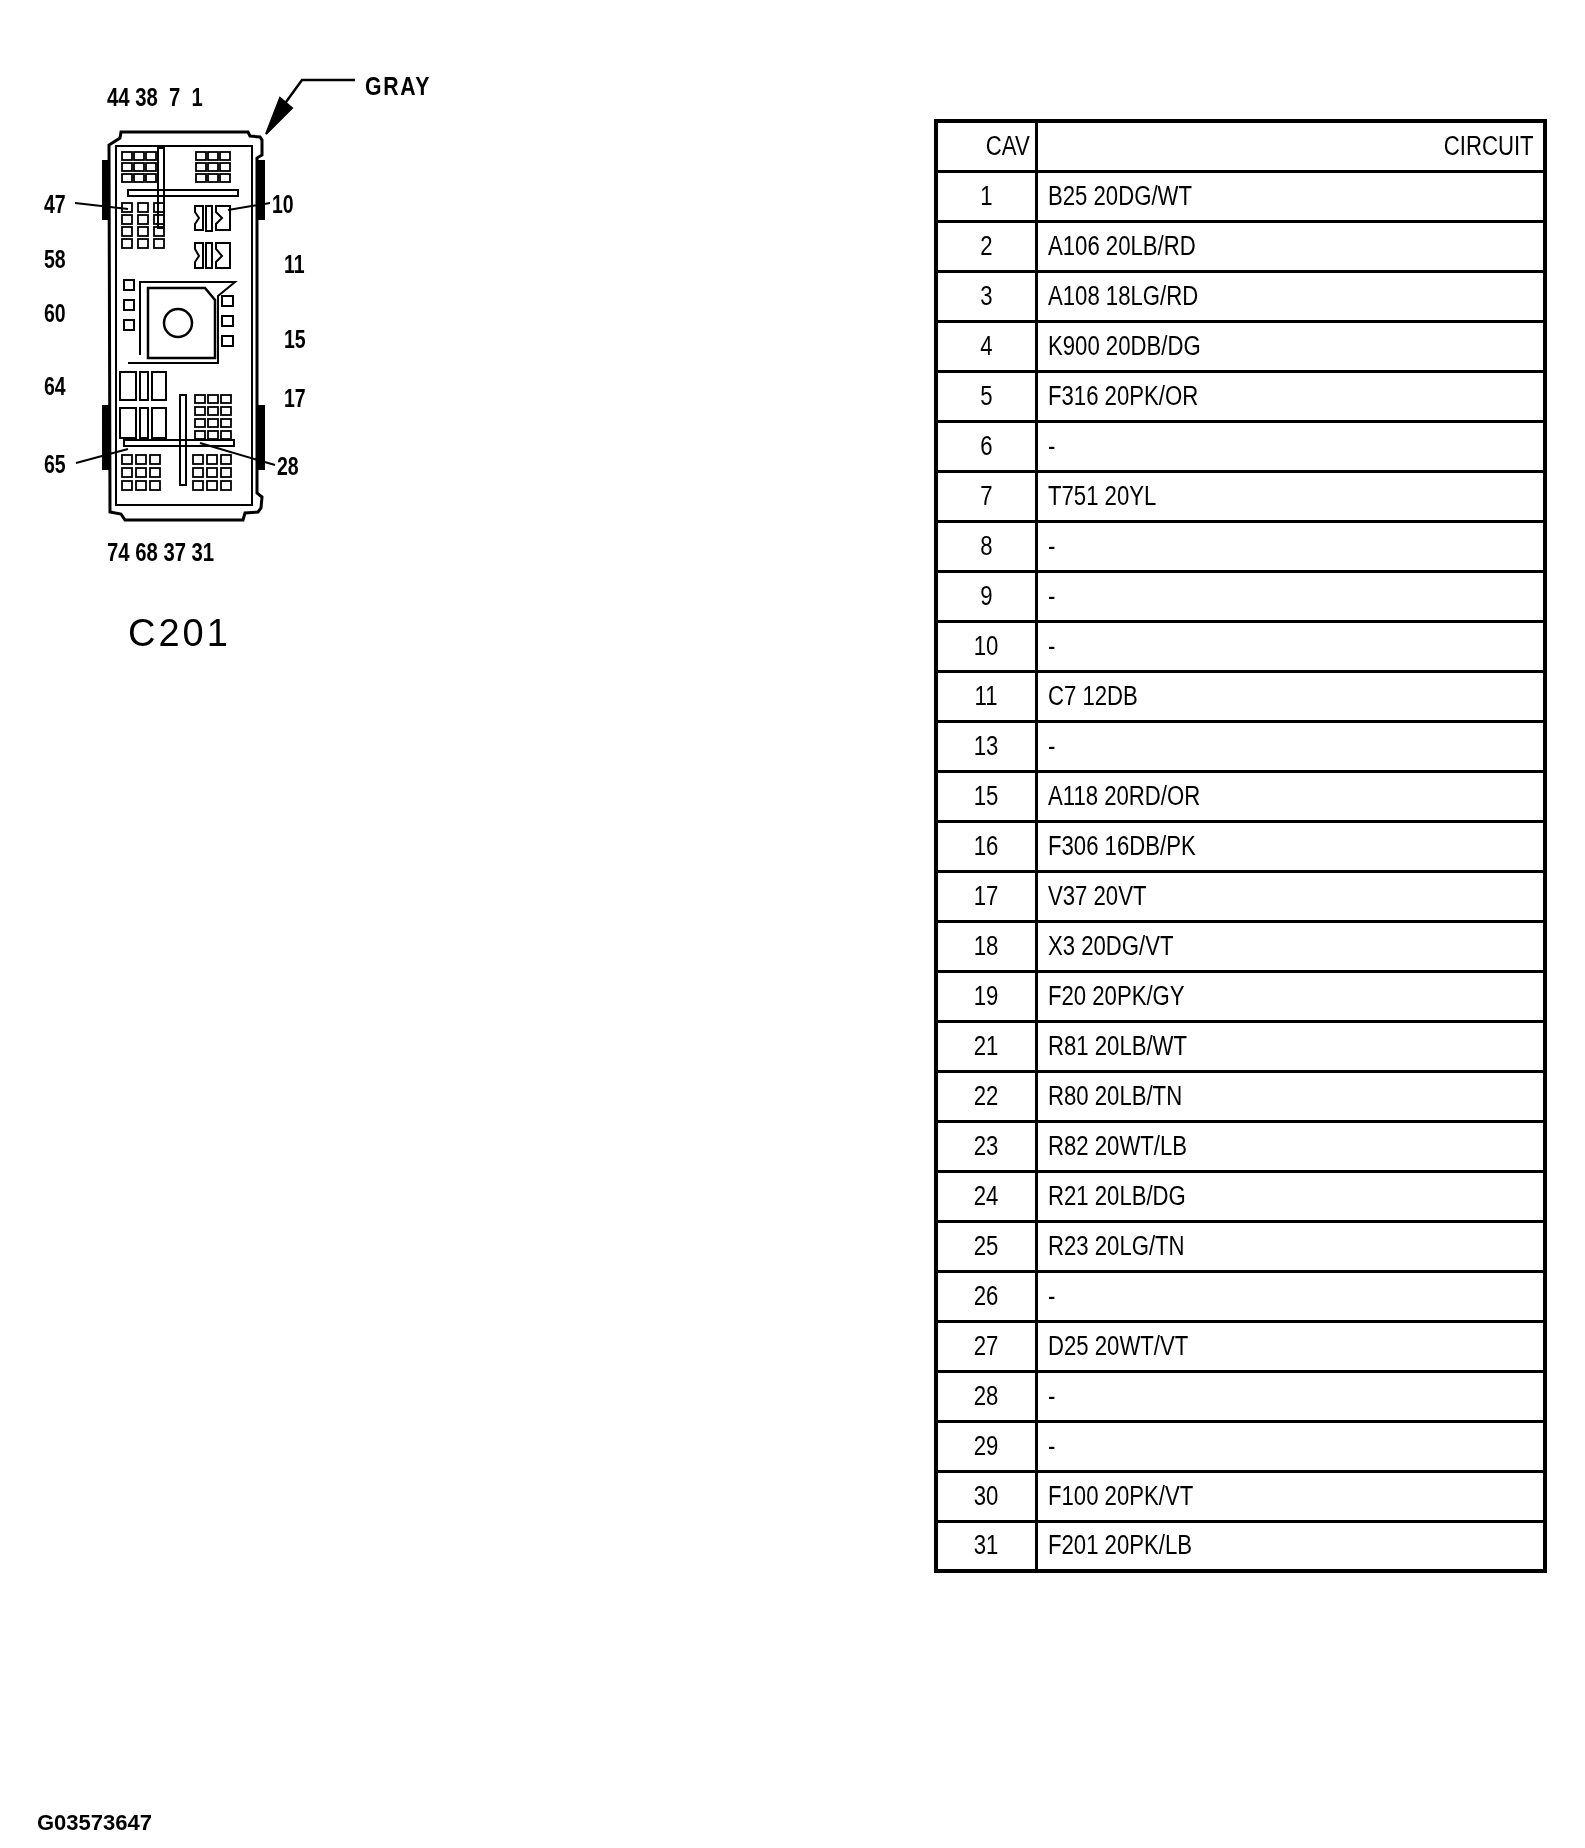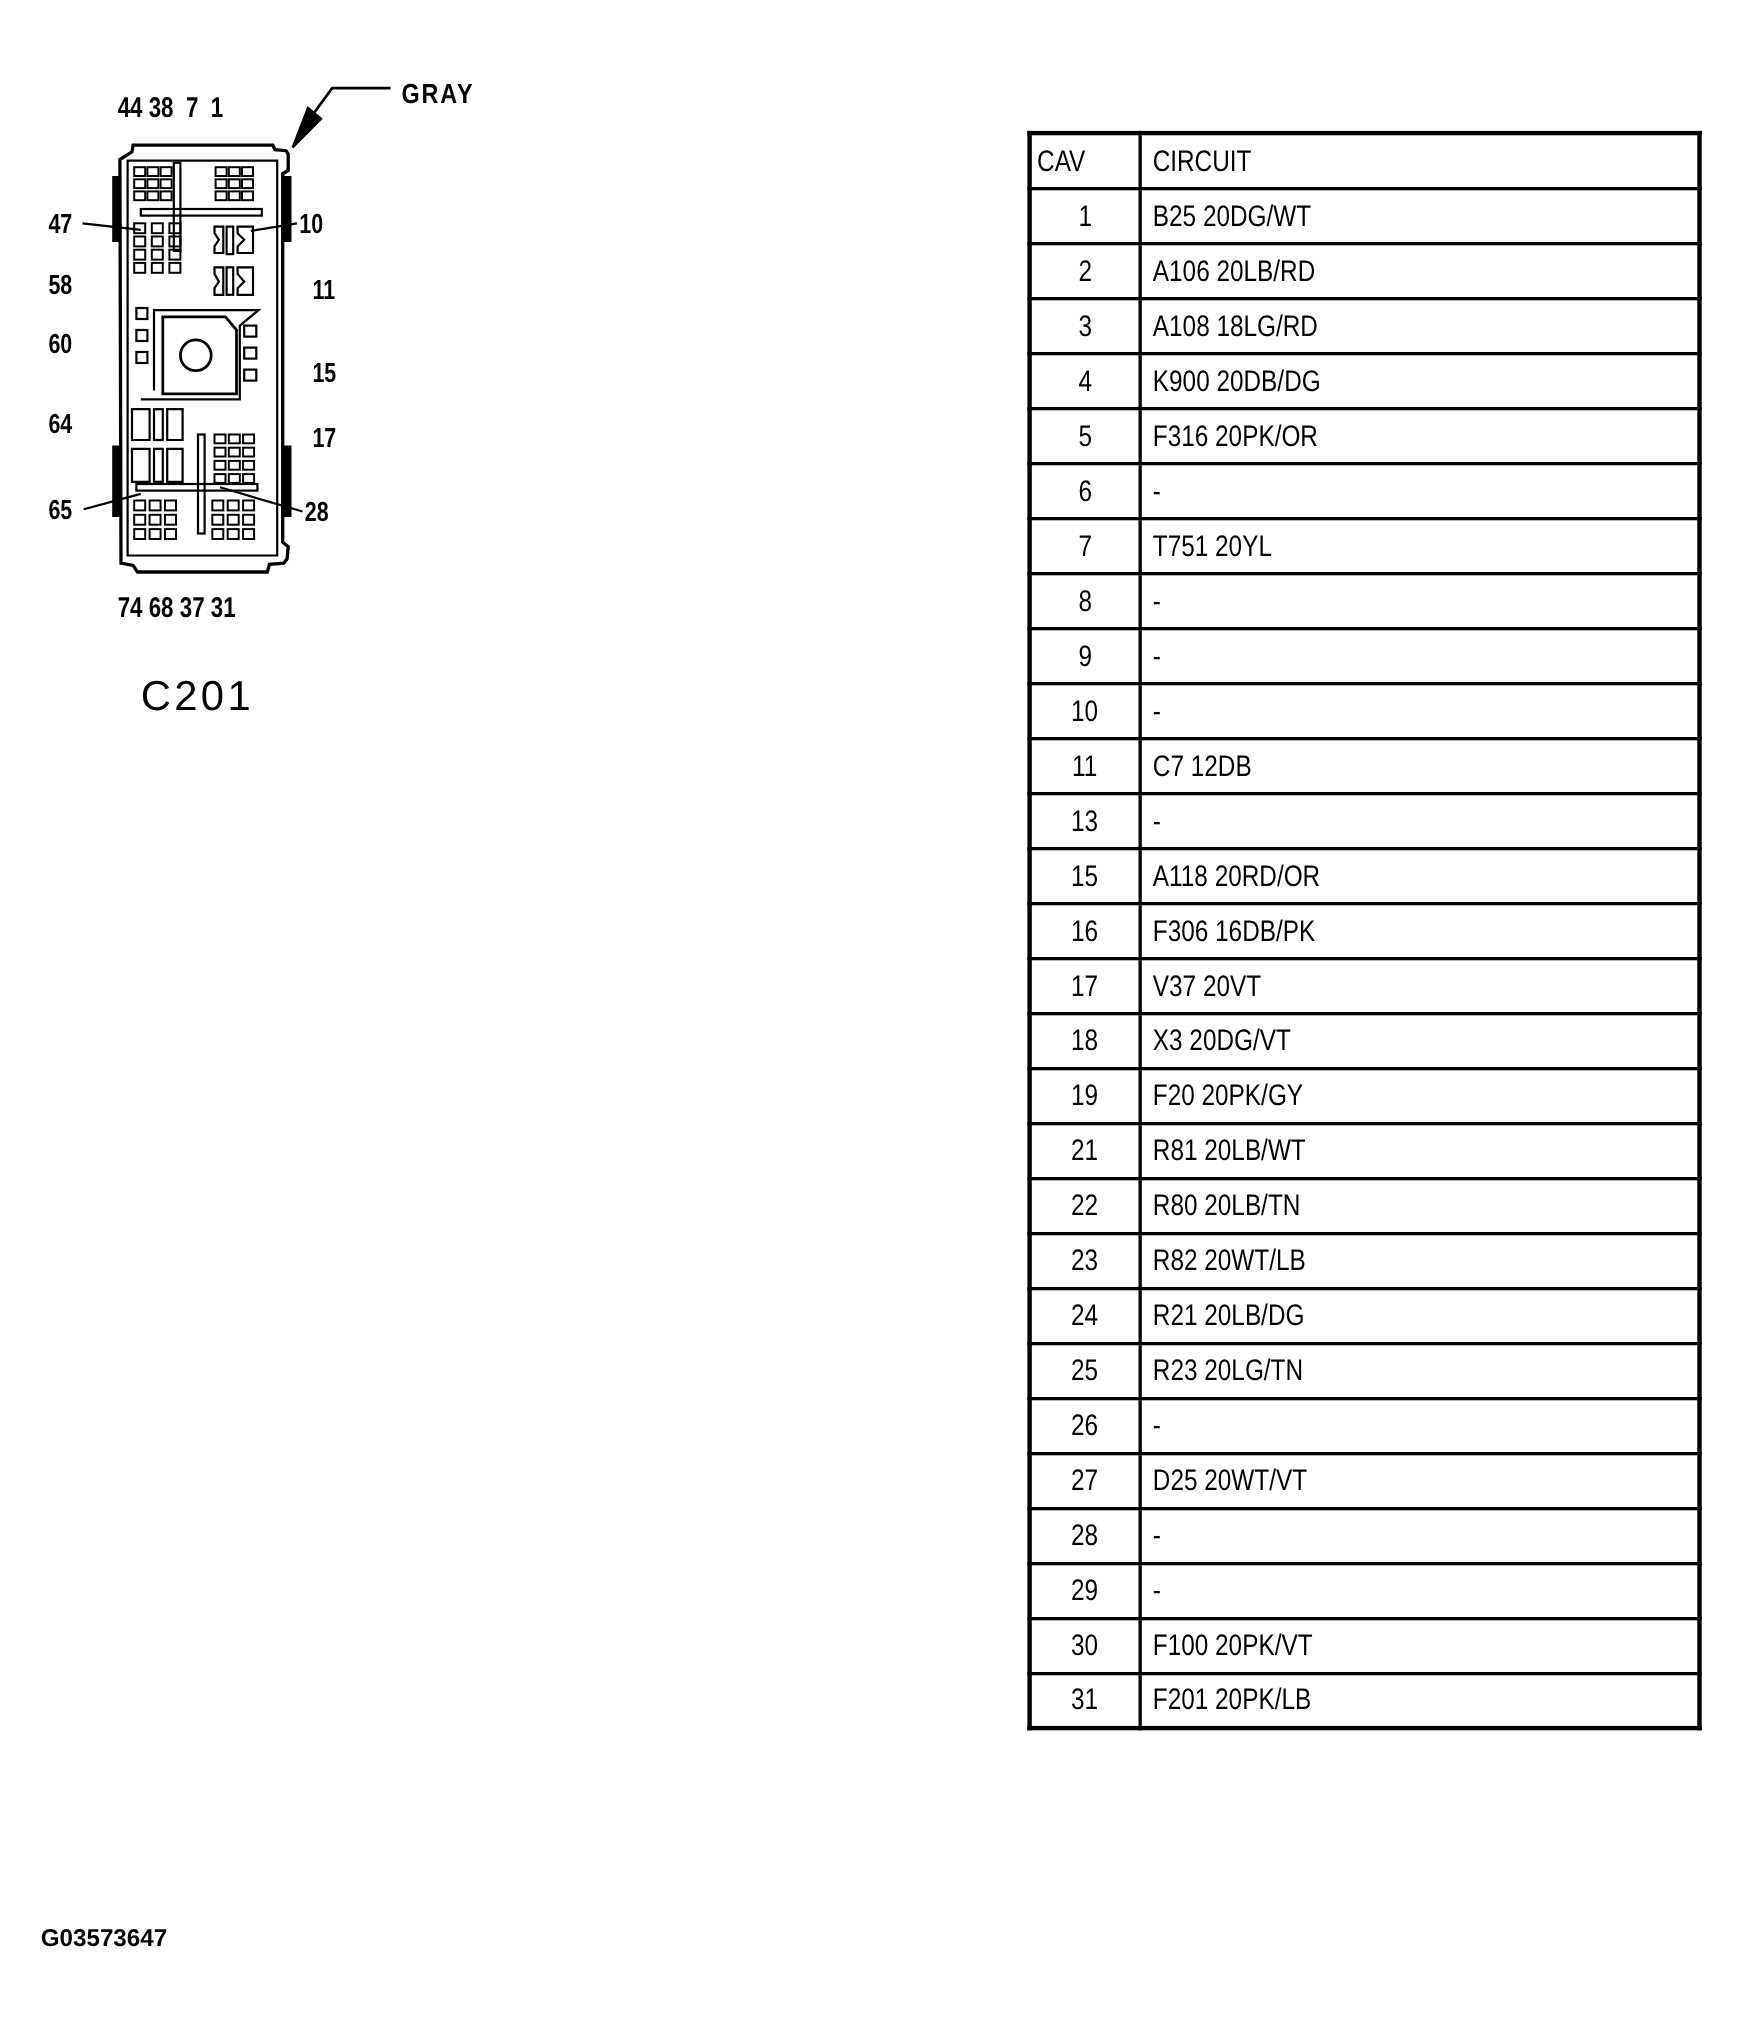--- a/index.html
+++ b/index.html
@@ -6,28 +6,28 @@
   body { width: 1585px; height: 1848px; position: relative; overflow: hidden;
          font-family: "Liberation Sans", sans-serif; color: #000; }
   .pinlabel { position: absolute; font-family: "Liberation Sans", sans-serif; font-weight: bold;
               font-size: 25px; transform: scaleX(0.78); transform-origin: left top; letter-spacing: 0px; }
   .toplabels, .botlabels { position: absolute; font-weight: bold; font-size: 26px;
               transform: scaleX(0.78); transform-origin: left top; white-space: pre; }
   .gray-label { position: absolute; left: 365px; top: 72px; font-weight: bold; font-size: 25px;
               letter-spacing: 2px; transform: scaleX(0.85); transform-origin: left top; }
   .conn-name { position: absolute; left: 128px; top: 612px; font-size: 38px; letter-spacing: 3px;
               font-family: "Liberation Sans", sans-serif; }
-  .figure-id { position: absolute; left: 37px; top: 1749px; font-weight: bold; font-size: 22px; }
+  .figure-id { position: absolute; left: 37px; top: 1810px; font-weight: bold; font-size: 22px; }
   #diagram { position: absolute; left: 0; top: 0; }
 
   .pin-table { position: absolute; left: 934px; top: 119px; width: 613px;
                border-collapse: collapse; border: 4px solid #000; }
   .pin-table th, .pin-table td { border: 3px solid #000; height: 44px; padding: 0;
                font-family: "Liberation Sans", sans-serif; }
-  .pin-table th { font-weight: normal; font-size: 27px; text-align: left;
+  .pin-table th { font-weight: normal; font-size: 27px; text-align: right;
                }
   .pin-table th span, .pin-table td span { display: inline-block; transform: scaleX(0.82); }
   .pin-table th.cav-col { width: 97px; }
   .pin-table td.cav { text-align: center; font-size: 27px; width: 97px; }
   .pin-table td.circ { text-align: left; font-size: 27px; padding-left: 10px; text-decoration: underline; }
   .pin-table td.circ span { transform-origin: left center; }
   .pin-table tr { height: 50px; }
 </style>
 </head>
 <body>

